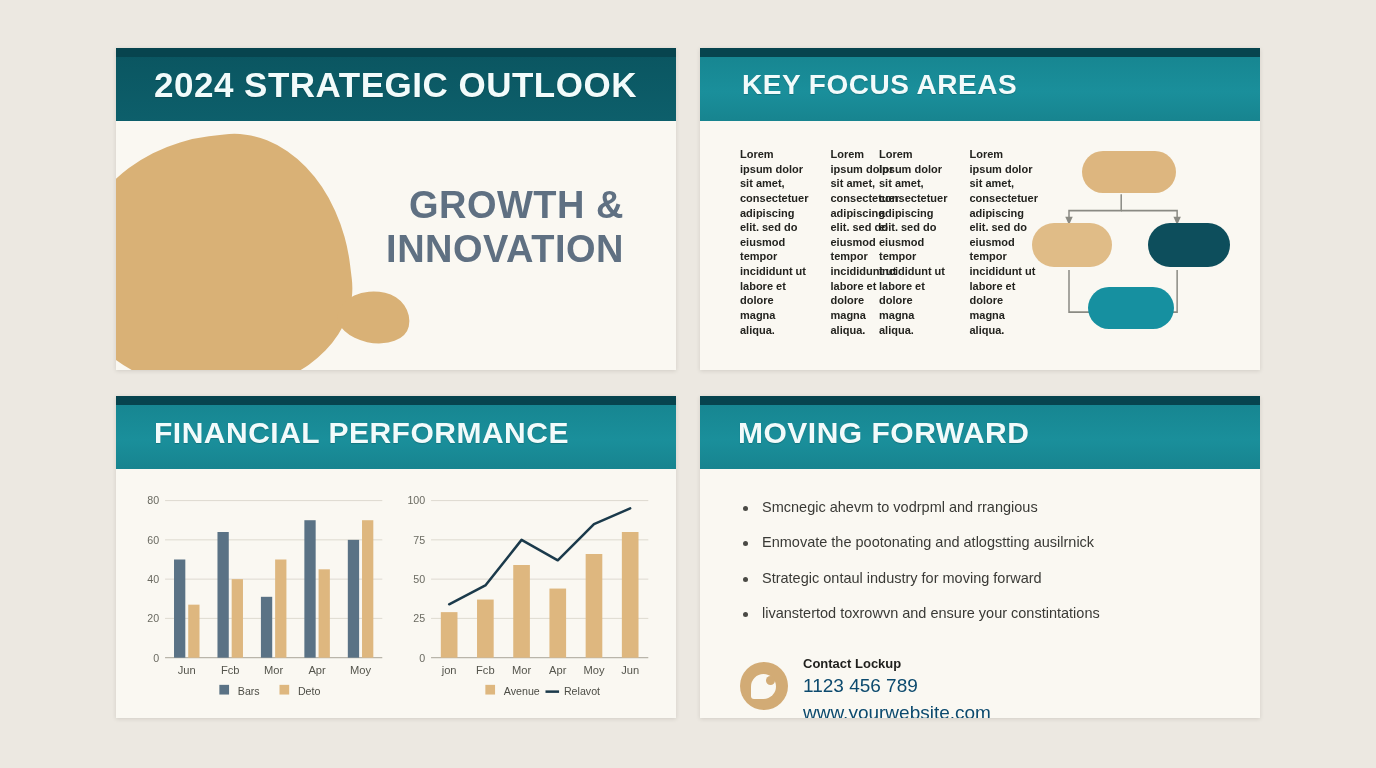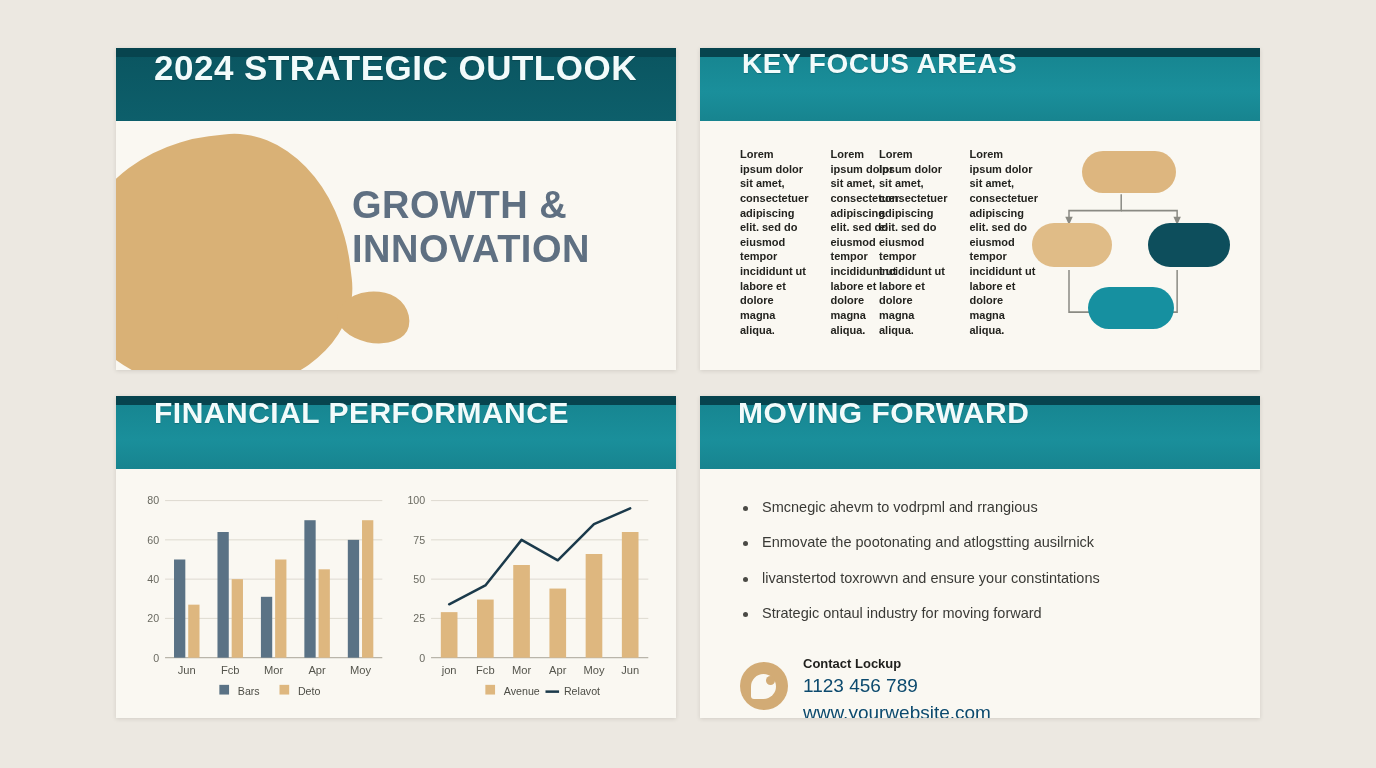--- a/index.html
+++ b/index.html
@@ -23,21 +23,21 @@
     position:relative;
     background:#faf8f2;
     overflow:hidden;
     box-shadow:0 1px 4px rgba(60,50,40,0.14);
   }
   
   .hdr {
     position:relative;
     width:100%;
     display:flex;
-    align-items:flex-start;
+    align-items:center;
     overflow:hidden;
   }
   .hdr-dark {
     background:linear-gradient(180deg,#0a5560 0%, #0d5f6b 100%);
     height:73px;
   }
   .hdr-teal {
     background:linear-gradient(180deg,#16848f 0%, #1a8f9b 60%, #17848f 100%);
     height:73px;
   }
@@ -70,23 +70,23 @@
   .blob-small {
     position:absolute;
     left:222px; top:170px;
     width:72px; height:52px;
     background:#d9b176;
     border-radius:58% 42% 52% 48% / 60% 54% 46% 40%;
     transform:rotate(12deg);
   }
   .s1-title {
     position:absolute;
-    right:34px; top:62px;
+    right:52px; top:62px;
     width:290px;
-    text-align:left;
+    text-align:right;
     color:#5f7082;
     font-size:38px;
     font-weight:700;
     line-height:1.17;
     letter-spacing:0.5px;
   }
 
   
   .s2-body { display:flex; padding:26px 26px 22px 40px; gap:22px; height:249px; }
   .cols { display:flex; gap:26px; flex:0 0 auto; }
@@ -294,22 +294,22 @@
 
   <div class="slide">
     <div class="hdr hdr-teal">
       <div class="hdr-strip"></div>
       <h1>MOVING FORWARD</h1>
     </div>
     <div class="s4-body">
       <ul class="bullets">
         <li>Smcnegic ahevm to vodrpml and rrangious</li>
         <li>Enmovate the pootonating and atlogstting ausilrnick</li>
+        <li>Strategic ontaul industry for moving forward</li>
         <li>livanstertod toxrowvn and ensure your constintations</li>
-        <li>Strategic ontaul industry for moving forward</li>
       </ul>
       <div class="contact">
         <div class="contact-mark"></div>
         <div class="contact-lines">
           <div class="c-name">Contact Lockup</div>
           <div class="c-line">1123 456 789</div>
           <div class="c-line">www.yourwebsite.com</div>
         </div>
       </div>
     </div>

